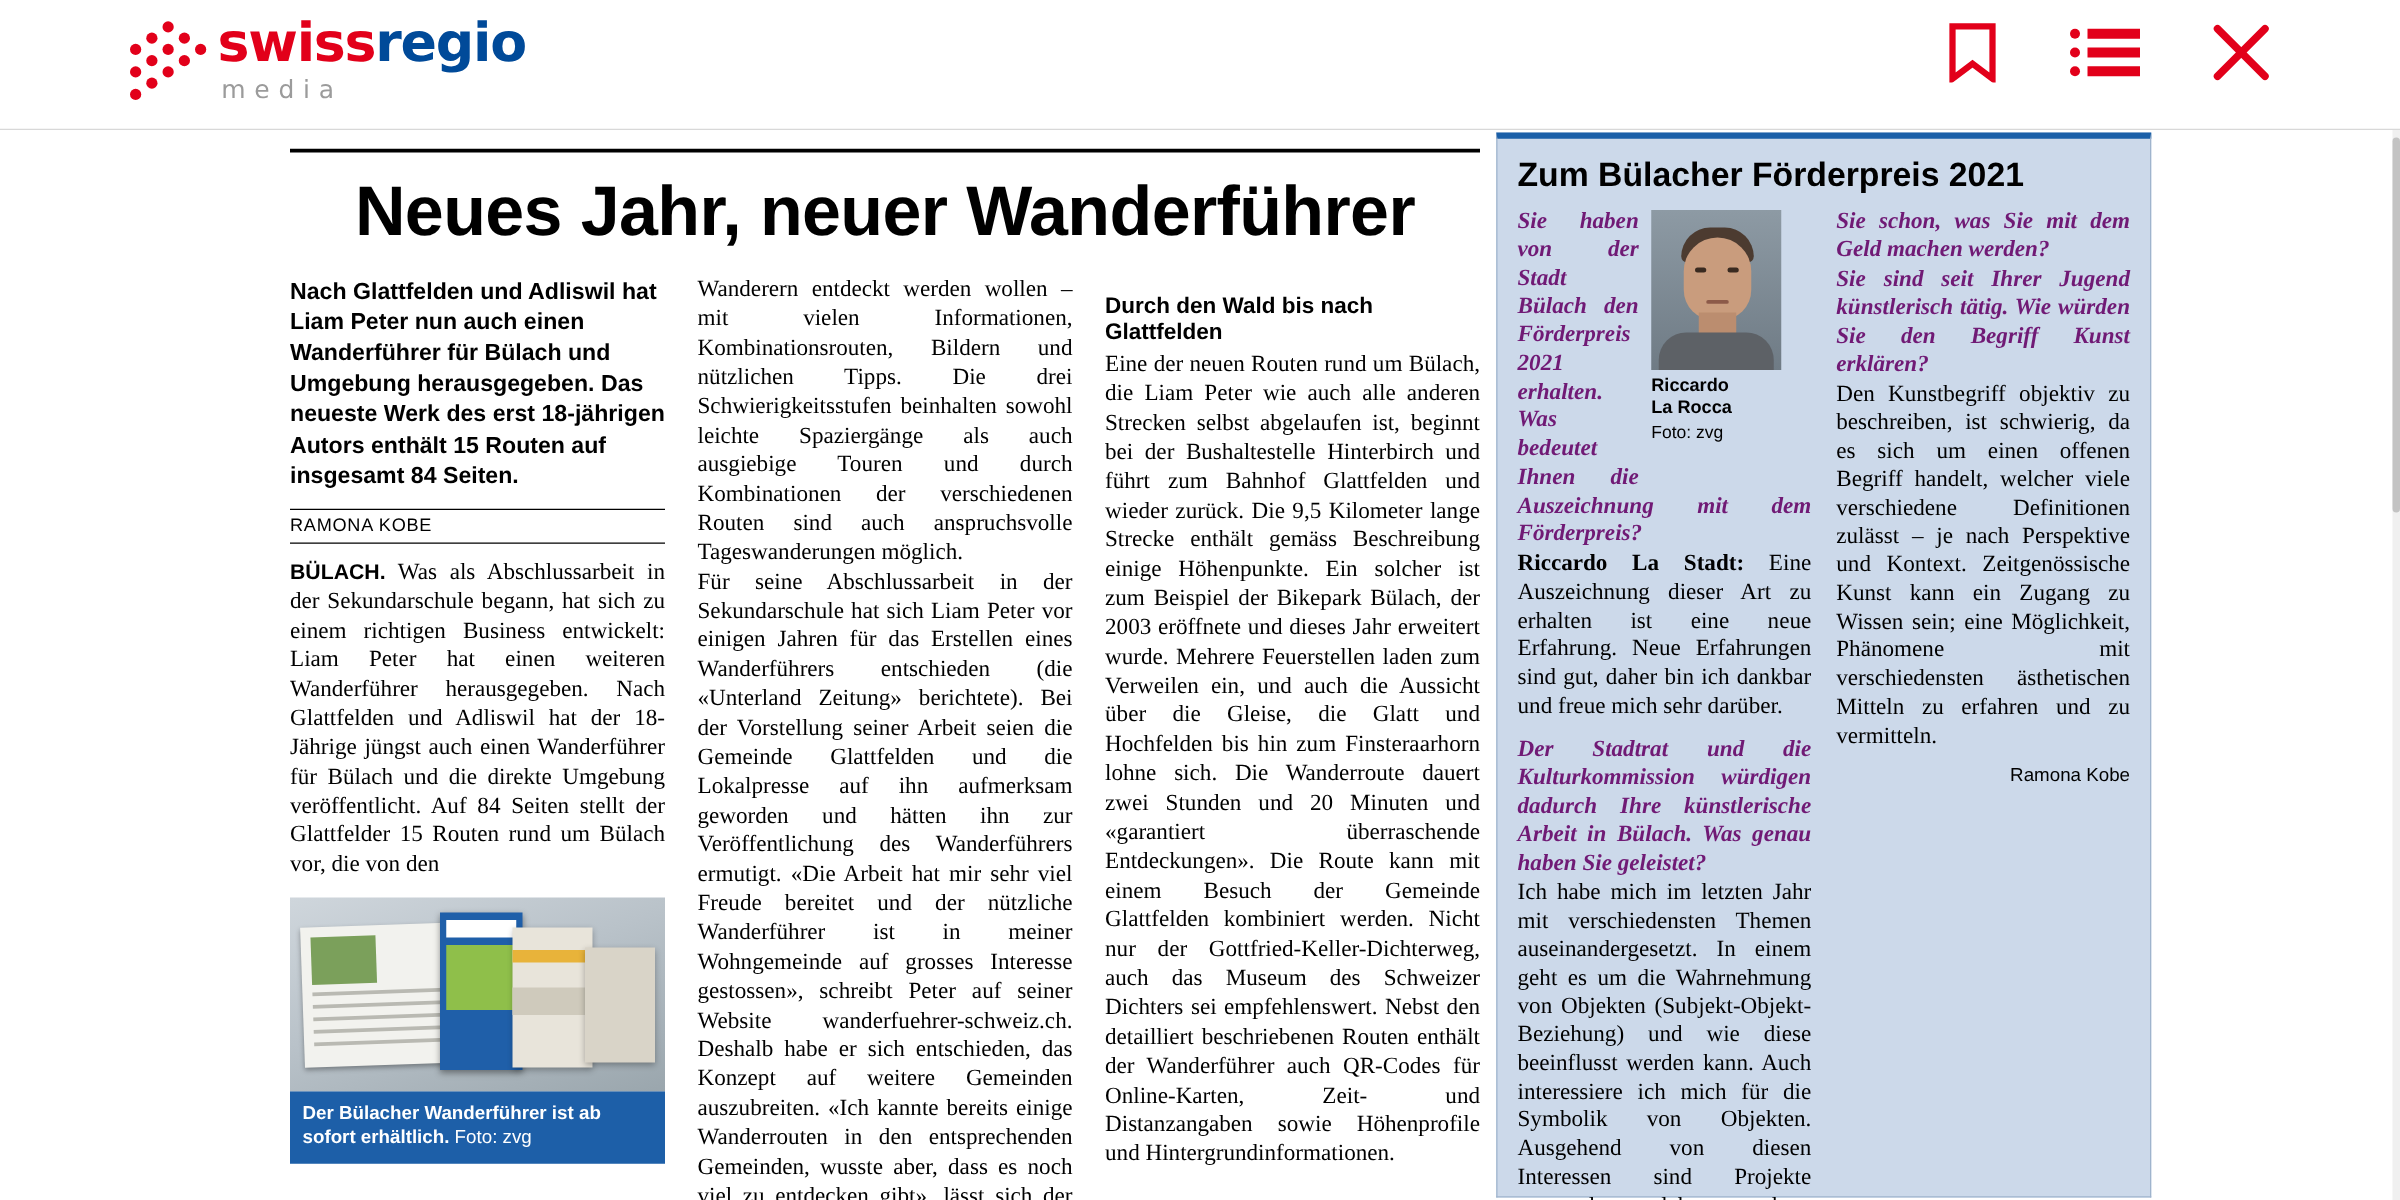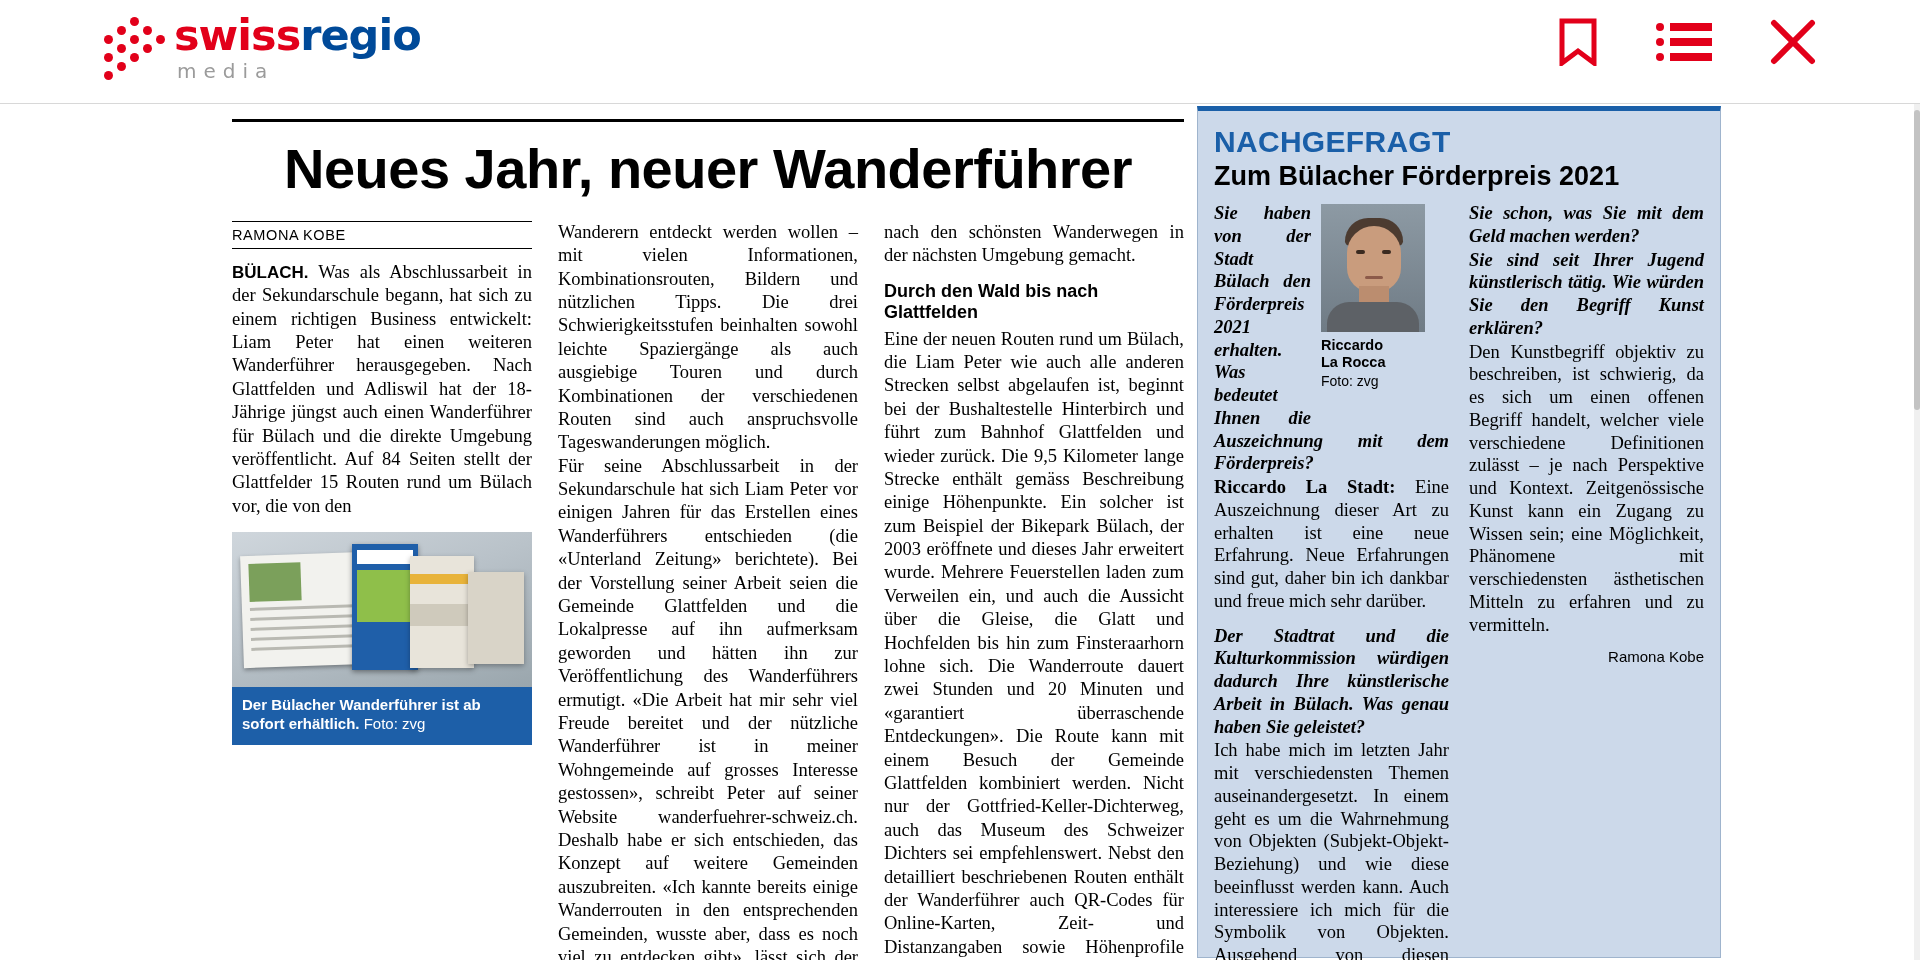--- a/index.html
+++ b/index.html
@@ -223,21 +223,21 @@
   }
   .sb-col { width: 236px; }
   .q {
     font-family: "Liberation Serif", serif;
     font-weight: bold;
     font-style: italic;
     font-size: 18.5px;
     line-height: 1.23;
     text-align: justify;
     margin: 0 0 1px 0;
-    color: #000000;
+    color: #701a75;
   }
   .a {
     font-family: "Liberation Serif", serif;
     font-size: 18.5px;
     line-height: 1.23;
     text-align: justify;
     margin: 0 0 12px 0;
     color: #000;
   }
   .a b { font-weight: bold; }
@@ -366,20 +366,21 @@
 
   <div id="content">
 
     <div id="article">
       <div id="rule-top"></div>
       <h1 id="headline">Neues Jahr, neuer Wanderführer</h1>
 
       <div id="cols">
 
         <div class="col">
+          <div class="lead">Nach Glattfelden und Adliswil hat Liam Peter nun auch einen Wanderführer für Bülach und Umgebung herausgegeben. Das neueste Werk des erst 18-jährigen Autors enthält 15 Routen auf insgesamt 84 Seiten.</div>
           <div class="byline">RAMONA KOBE</div>
           <p class="body"><span class="dropcity">BÜLACH.</span> <span>Was als Abschlussarbeit in der Sekundarschule begann, hat sich zu einem richtigen Business entwickelt: Liam Peter hat einen weiteren Wanderführer herausgegeben. Nach Glattfelden und Adliswil hat der 18-Jährige jüngst auch einen Wanderführer für Bülach und die direkte Umgebung veröffentlicht. Auf 84 Seiten stellt der Glattfelder 15 Routen rund um Bülach vor, die von den</span></p>
 
           <div id="photo-block">
             <div id="photo">
               <div class="bk1">
                 <div class="imgpatch"></div>
                 <div class="txtline" style="margin-top:52px;"></div>
                 <div class="txtline"></div>
                 <div class="txtline"></div>
@@ -401,31 +402,29 @@
             </div>
           </div>
         </div>
 
         <div class="col">
           <p class="body">Wanderern entdeckt werden wollen – mit vielen Informationen, Kombinationsrouten, Bildern und nützlichen Tipps. Die drei Schwierigkeitsstufen beinhalten sowohl leichte Spaziergänge als auch ausgiebige Touren und durch Kombinationen der verschiedenen Routen sind auch anspruchsvolle Tageswanderungen möglich.</p>
           <p class="body">Für seine Abschlussarbeit in der Sekundarschule hat sich Liam Peter vor einigen Jahren für das Erstellen eines Wanderführers entschieden (die «Unterland Zeitung» berichtete). Bei der Vorstellung seiner Arbeit seien die Gemeinde Glattfelden und die Lokalpresse auf ihn aufmerksam geworden und hätten ihn zur Veröffentlichung des Wanderführers ermutigt. «Die Arbeit hat mir sehr viel Freude bereitet und der nützliche Wanderführer ist in meiner Wohngemeinde auf grosses Interesse gestossen», schreibt Peter auf seiner Website wanderfuehrer-schweiz.ch. Deshalb habe er sich entschieden, das Konzept auf weitere Gemeinden auszubreiten. «Ich kannte bereits einige Wanderrouten in den entsprechenden Gemeinden, wusste aber, dass es noch viel zu entdecken gibt», lässt sich der junge Autor weiter zitieren. So habe er sich mit Fotoapparat und gutem Schuhwerk auf die Suche</p>
         </div>
 
         <div class="col">
-          <p class="body">nach den schönsten Wanderwegen in der nächsten Umgebung gemacht.</p>
           <div class="subhead">Durch den Wald bis nach Glattfelden</div>
           <p class="body">Eine der neuen Routen rund um Bülach, die Liam Peter wie auch alle anderen Strecken selbst abgelaufen ist, beginnt bei der Bushaltestelle Hinterbirch und führt zum Bahnhof Glattfelden und wieder zurück. Die 9,5 Kilometer lange Strecke enthält gemäss Beschreibung einige Höhenpunkte. Ein solcher ist zum Beispiel der Bikepark Bülach, der 2003 eröffnete und dieses Jahr erweitert wurde. Mehrere Feuerstellen laden zum Verweilen ein, und auch die Aussicht über die Gleise, die Glatt und Hochfelden bis hin zum Finsteraarhorn lohne sich. Die Wanderroute dauert zwei Stunden und 20 Minuten und «garantiert überraschende Entdeckungen». Die Route kann mit einem Besuch der Gemeinde Glattfelden kombiniert werden. Nicht nur der Gottfried-Keller-Dichterweg, auch das Museum des Schweizer Dichters sei empfehlenswert. Nebst den detailliert beschriebenen Routen enthält der Wanderführer auch QR-Codes für Online-Karten, Zeit- und Distanzangaben sowie Höhenprofile und Hintergrundinformationen.</p>
 
         </div>
 
       </div>
     </div>
 
     <div id="sidebar">
-      <div id="kicker">NACHGEFRAGT</div>
       <div id="sb-title">Zum Bülacher Förderpreis 2021</div>
 
       <div id="sb-cols">
 
         <div class="sb-col">
           <div id="portrait-wrap">
             <div id="portrait">
               <div class="hair"></div>
               <div class="face"></div>
               <div class="eyeL"></div>

